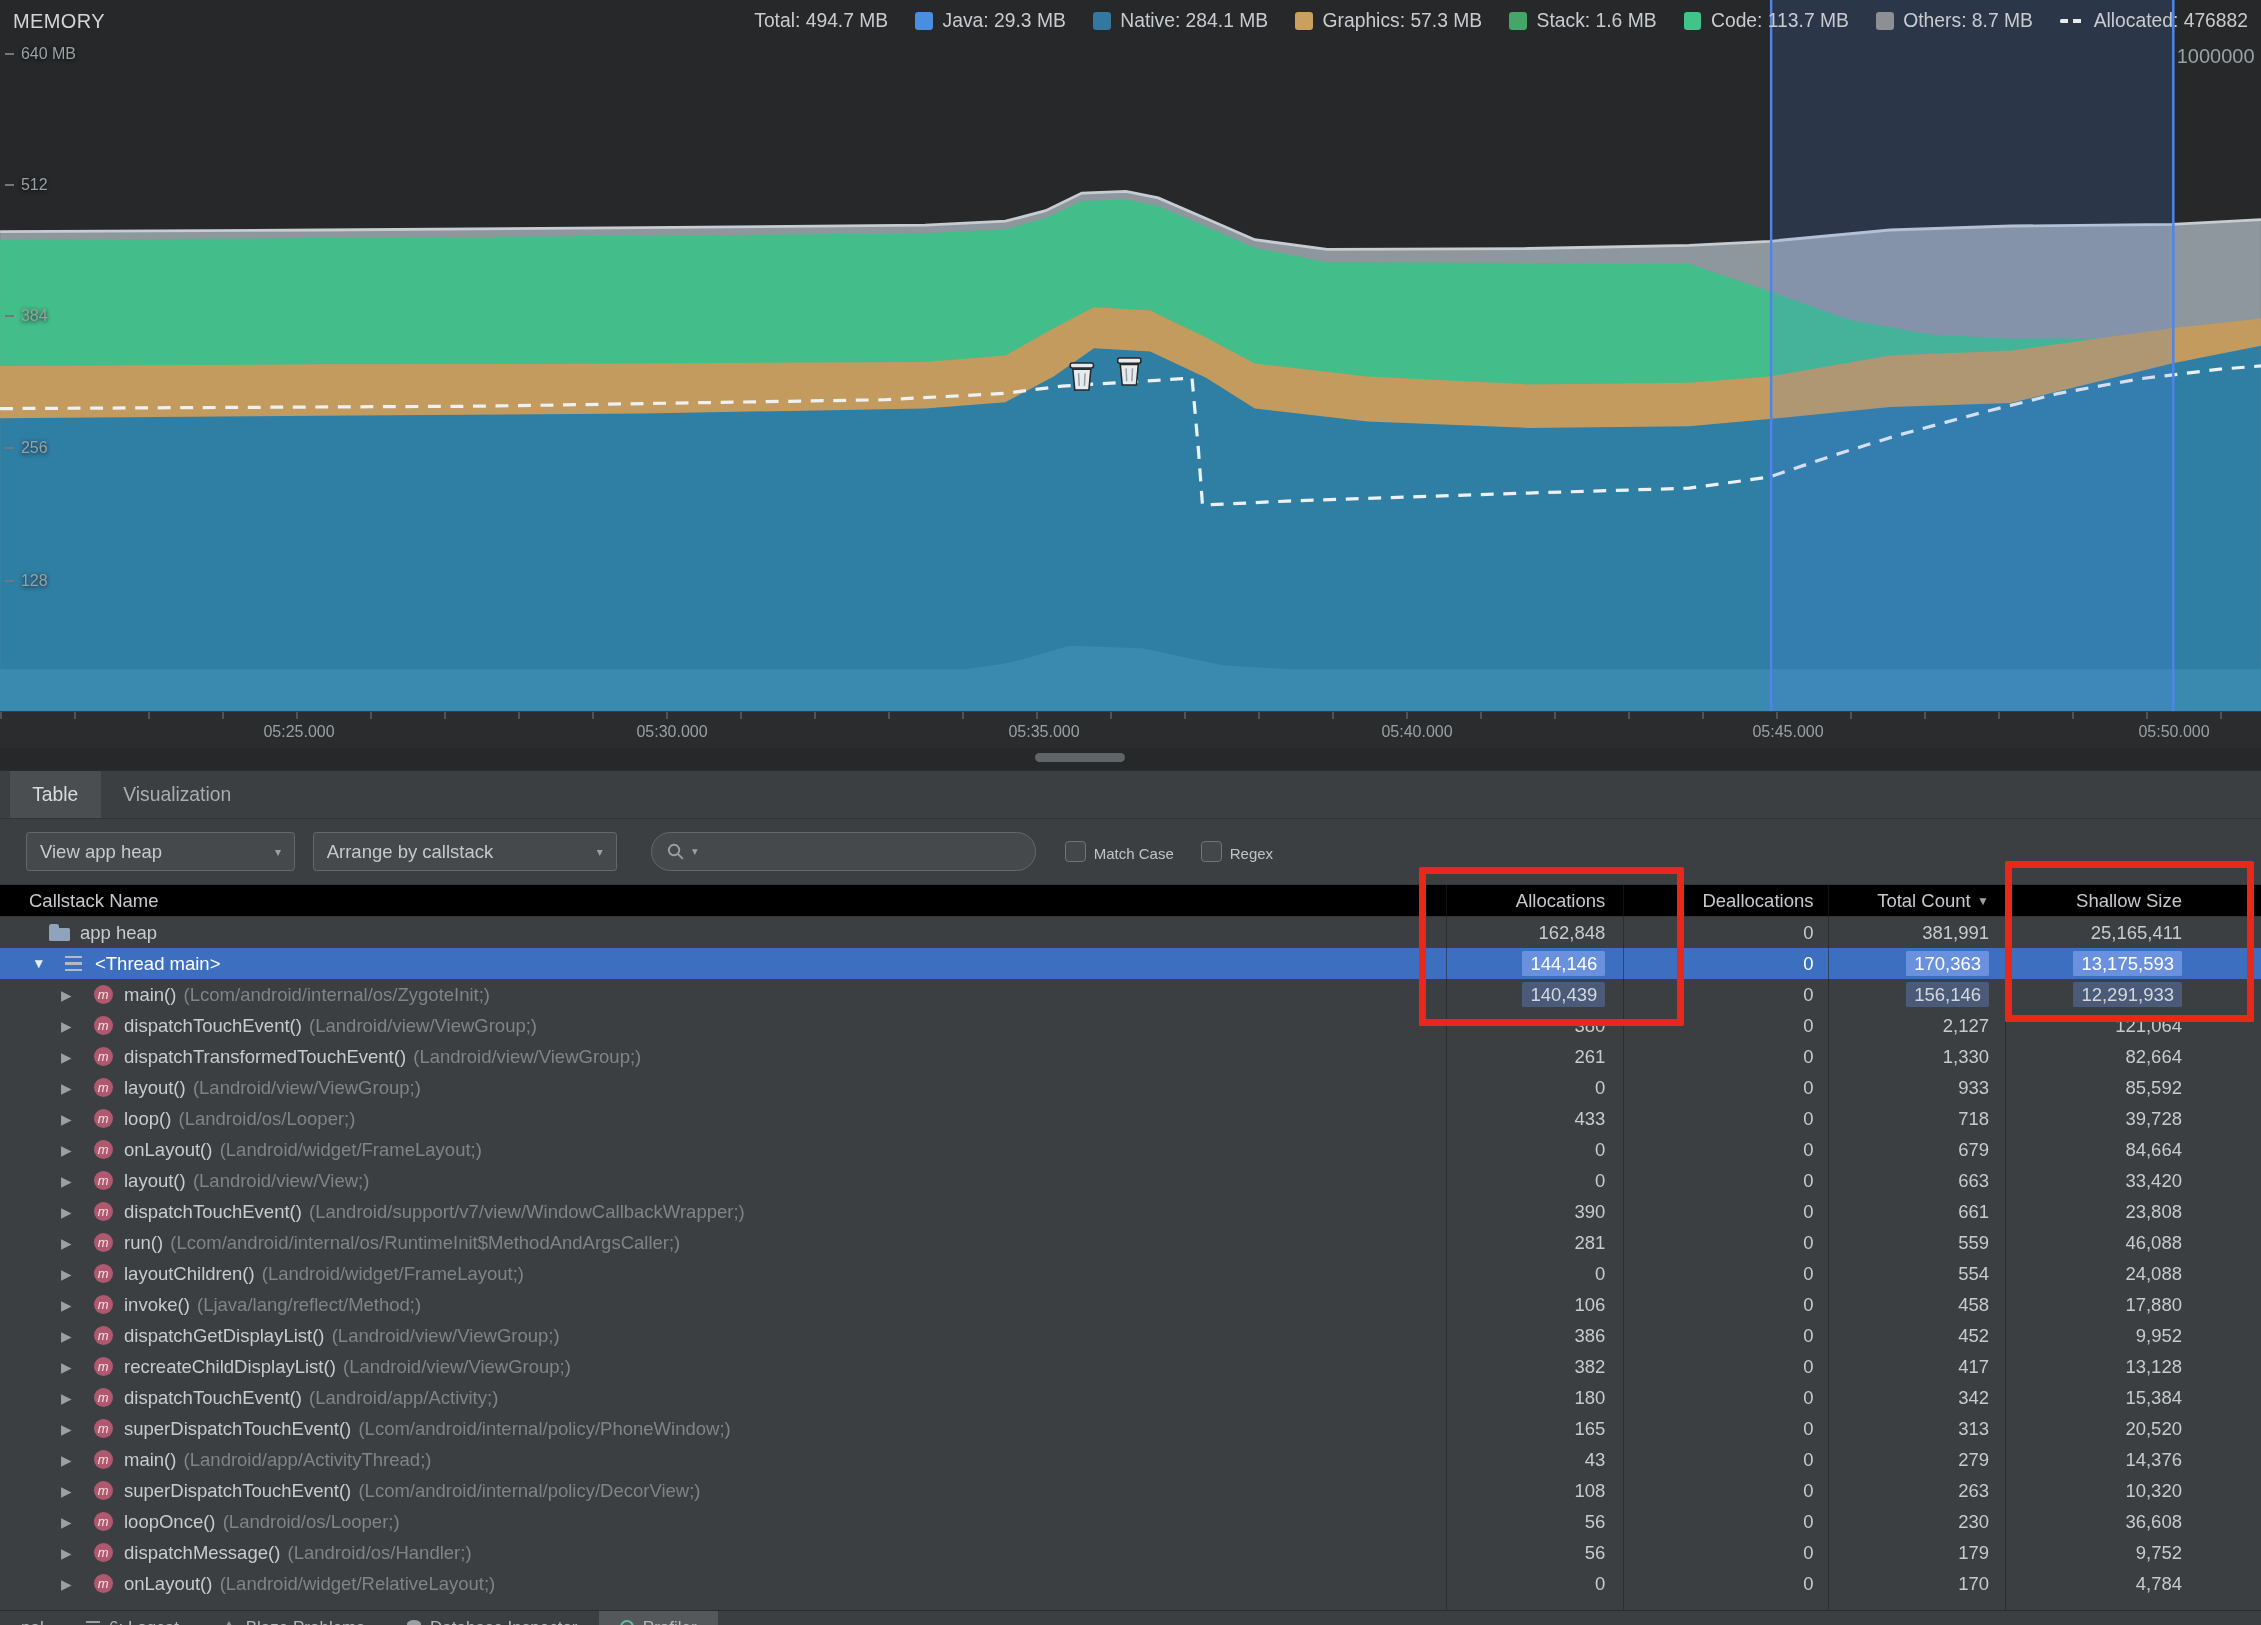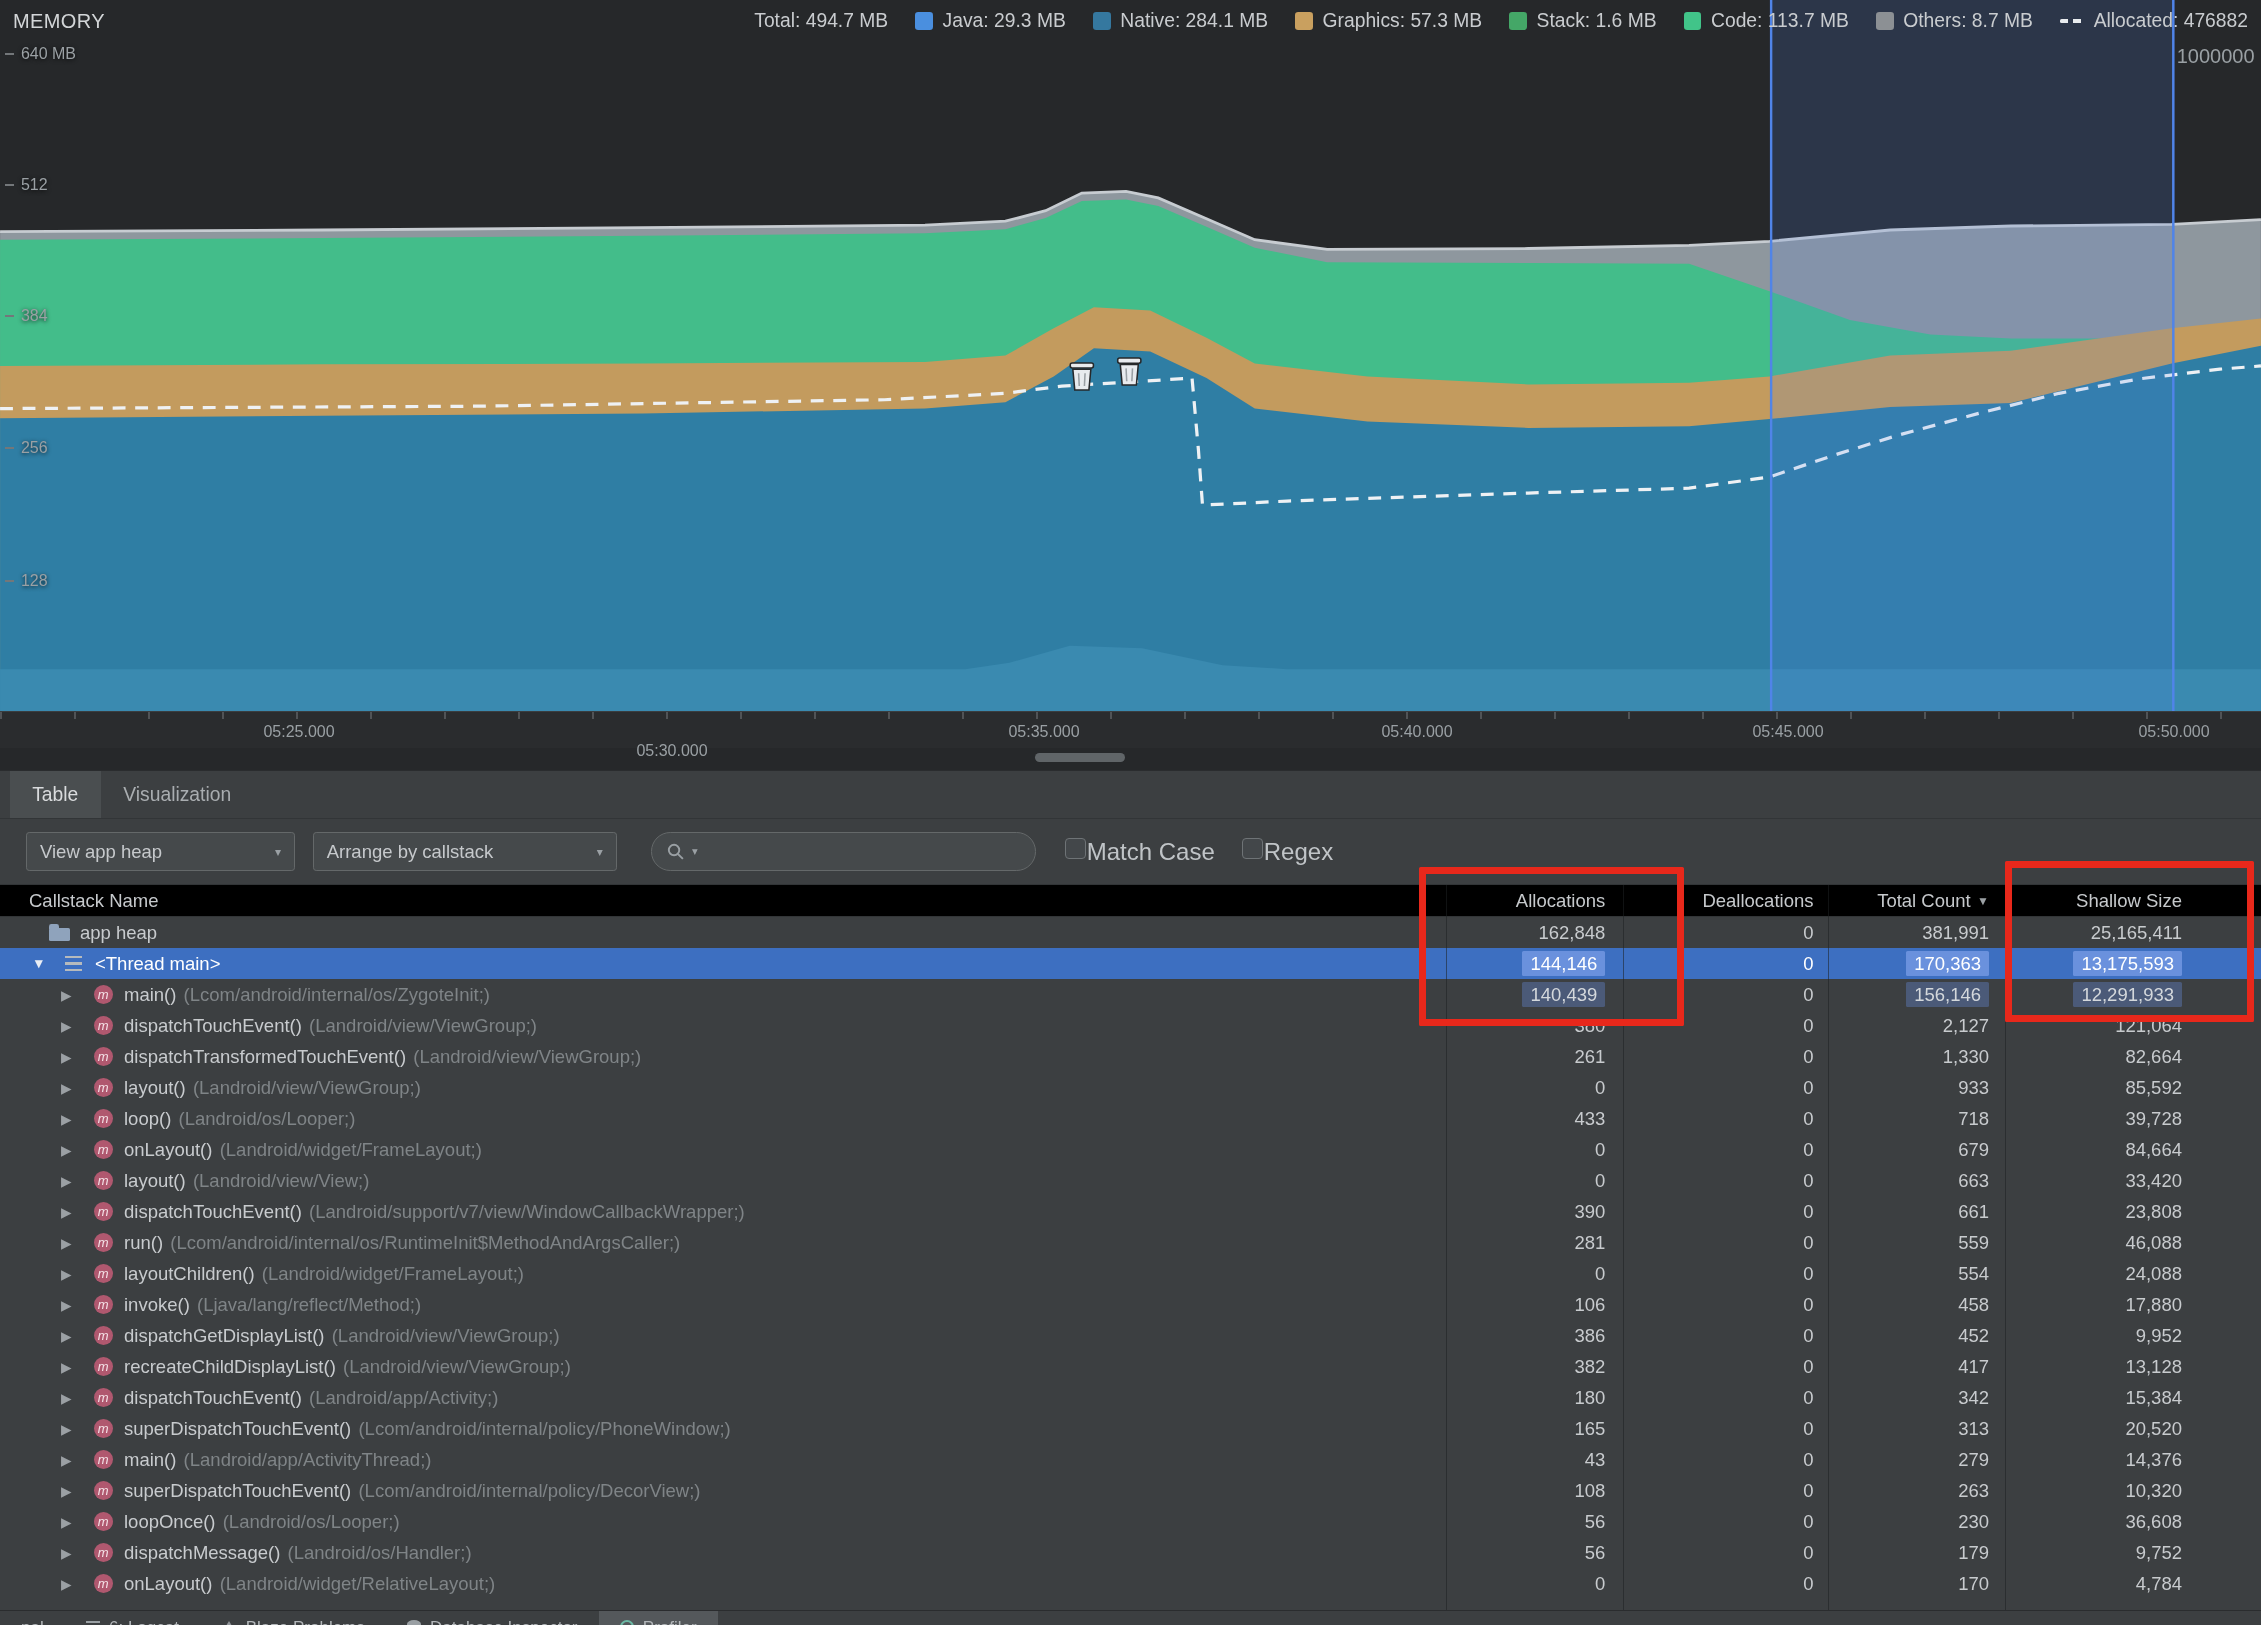--- a/index.html
+++ b/index.html
@@ -31,21 +31,21 @@
   .tab{padding:0 22.5px;display:flex;align-items:center;font-size:19.3px;color:#a9adb0}
   .tab.sel{background:#4a4e50;color:#d9dbdd}
   .toolbar{height:66px;display:flex;align-items:center;padding:0 26px;border-bottom:0.8px solid #323537}
   .dd{height:39px;background:#45494b;border:0.8px solid #646869;border-radius:3.2px;display:flex;align-items:center;padding:12px 13px;font-size:18.5px;color:#c6c9cc}
   .dd .chev{margin-left:auto;font-size:12px;color:#9aa0a4;padding-left:21px}
   .dd.heap{width:269px}
   .dd.arrange{width:304px;margin-left:17.7px}
   .search{width:385px;height:39px;background:#45494b;border:0.8px solid #646869;border-radius:19.3px;display:flex;align-items:center;padding:0 14.5px;gap:6.4px;margin-left:34px}
   .search .chevs{font-size:11.3px;color:#9aa0a4}
   .search input{flex:1;background:transparent;border:none;outline:none;color:#d0d3d5;font-size:18.5px;font-family:inherit;min-width:0}
-  .cb{display:flex;align-items:flex-start;gap:1px;font-size:24px;color:#c0c4c7}
+  .cb{display:flex;align-items:flex-end;gap:8px;font-size:15px;color:#c0c4c7}
   .cb .cbbox{width:21px;height:21px;background:#43474a;border:1.6px solid #6e7376;border-radius:4px;flex:none}
   .cb.mc{margin-left:29px}
   .cb.rx{margin-left:27px}
 
   .thead,.trow{display:grid;grid-template-columns:1446px 177px 205px 177px 257px;align-items:center}
   .thead{height:32px;font-size:18.5px;color:#c6c9cc;border-bottom:0.8px solid #323537;background:#000000}
   .thead .h{height:100%;display:flex;align-items:center;justify-content:flex-end;gap:6.4px;padding-right:17.7px}
   .thead .h.name{justify-content:flex-start;padding-left:29px}
   .thead .h.dealloc{padding-right:14.5px}
   .thead .h.total{padding-right:16px}
@@ -194,21 +194,21 @@
       <span>256</span>
     </div>
   <div class="yl" style="top:572px">
       <i></i>
       <span>128</span>
     </div>
   <div class="ral">1000000</div>
 
   <div class="timeline">
       <div class="tl" style="left: 299px;">05:25.000</div>
-      <div class="tl" style="left: 672px; margin-top: 19px;">05:30.000</div>
+      <div class="tl" style="left: 672px;">05:30.000</div>
       <div class="tl" style="left: 1044px;">05:35.000</div>
       <div class="tl" style="left: 1417px;">05:40.000</div>
       <div class="tl" style="left: 1788px;">05:45.000</div>
       <div class="tl" style="left: 2159px; margin-left: 15px;">05:50.000</div>
     </div>
   <div class="hscroll">
       <div class="thumb"></div>
     </div>
 </section>
 

